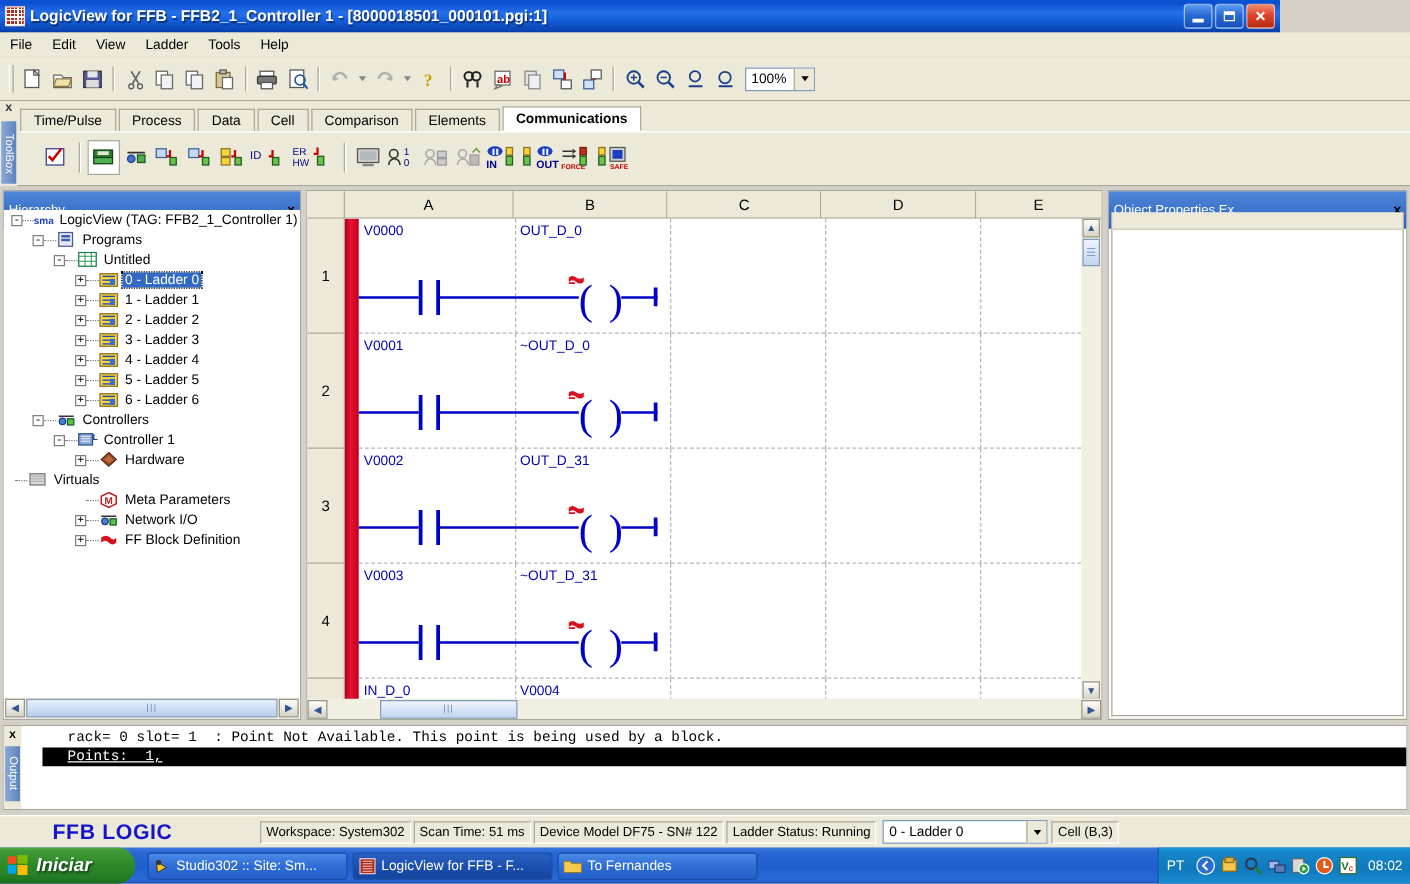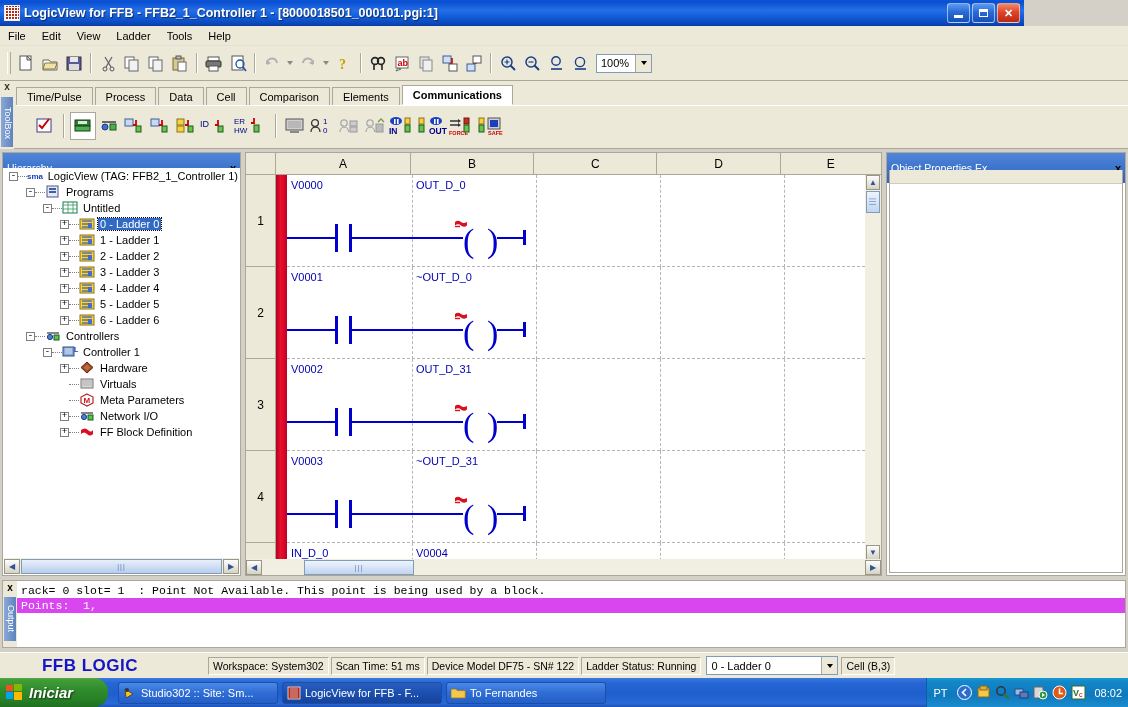--- a/index.html
+++ b/index.html
@@ -193,22 +193,22 @@
     background: #fff; border: 1px solid #aca899; display: flex;
   }
   .out-side { width: 14px; height: 66px; background: #ece9d8; position: relative; }
   .out-vert {
     position: absolute; left: 1px; top: 16px; width: 12px; height: 44px;
     background: linear-gradient(90deg,#8aa9d8,#5d82bd); color: #fff; font-size: 9px;
     writing-mode: vertical-rl; text-align: center;
   }
   .out-x { font-size: 10px; font-weight: bold; text-align: center; line-height: 13px; }
   .out-list { flex: 1; background: #fff; font-family: "Liberation Mono", monospace; font-size: 11.5px; padding-top: 2px; }
-  .out-line { height: 15px; line-height: 15px; padding-left: 4px; white-space: pre; }
-  .out-line.sel { background: #d946ef; color: #fff; }
+  .out-line { height: 15px; line-height: 15px; padding-left: 20px; white-space: pre; margin-left: 17px; }
+  .out-line.sel { background: #000000; color: #fff; text-decoration: underline; }
 
   
   .statusbar {
     position: absolute; left: 0; top: 652px; width: 1128px; height: 26px;
     background: #ece9d8; display: flex; align-items: center; border-top: 1px solid #fff;
   }
   .sb-cell {
     height: 18px; border: 1px solid #aca899; border-right-color:#fff; border-bottom-color:#fff;
     display: flex; align-items: center; padding: 0 4px; font-size: 10.5px; margin-right: 2px;
   }
@@ -716,21 +716,21 @@
         </div>
         <div class="trow" style="padding-left: 57px;">
           <span class="pm">+</span>
           <span class="dot-line"></span>
           <span class="ticon"><svg width="16" height="14">
               <path d="M8 1 L14 6.5 L8 12 L2 6.5 Z" fill="#9a4a2a" stroke="#5a2a10"></path>
               <path d="M8 3.5 L11.5 6.5 L8 9.5 L4.5 6.5 Z" fill="#c06a3a"></path>
             </svg></span>
           <span class="tlabel">Hardware</span>
         </div>
-        <div class="trow" style="padding-left: 57px;">
+        <div class="trow" style="">
           <span style="width:9px;flex:0 0 9px"></span>
           <span class="dot-line"></span>
           <span class="ticon"><svg width="16" height="14">
               <rect x="2" y="2" width="12" height="9" fill="#d8d8d8" stroke="#777"></rect>
               <path d="M2 4 h12 M2 6 h12 M2 8 h12" stroke="#aaa" stroke-width=".8"></path>
             </svg></span>
           <span class="tlabel">Virtuals</span>
         </div>
         <div class="trow" style="padding-left: 57px;">
           <span style="width:9px;flex:0 0 9px"></span>

